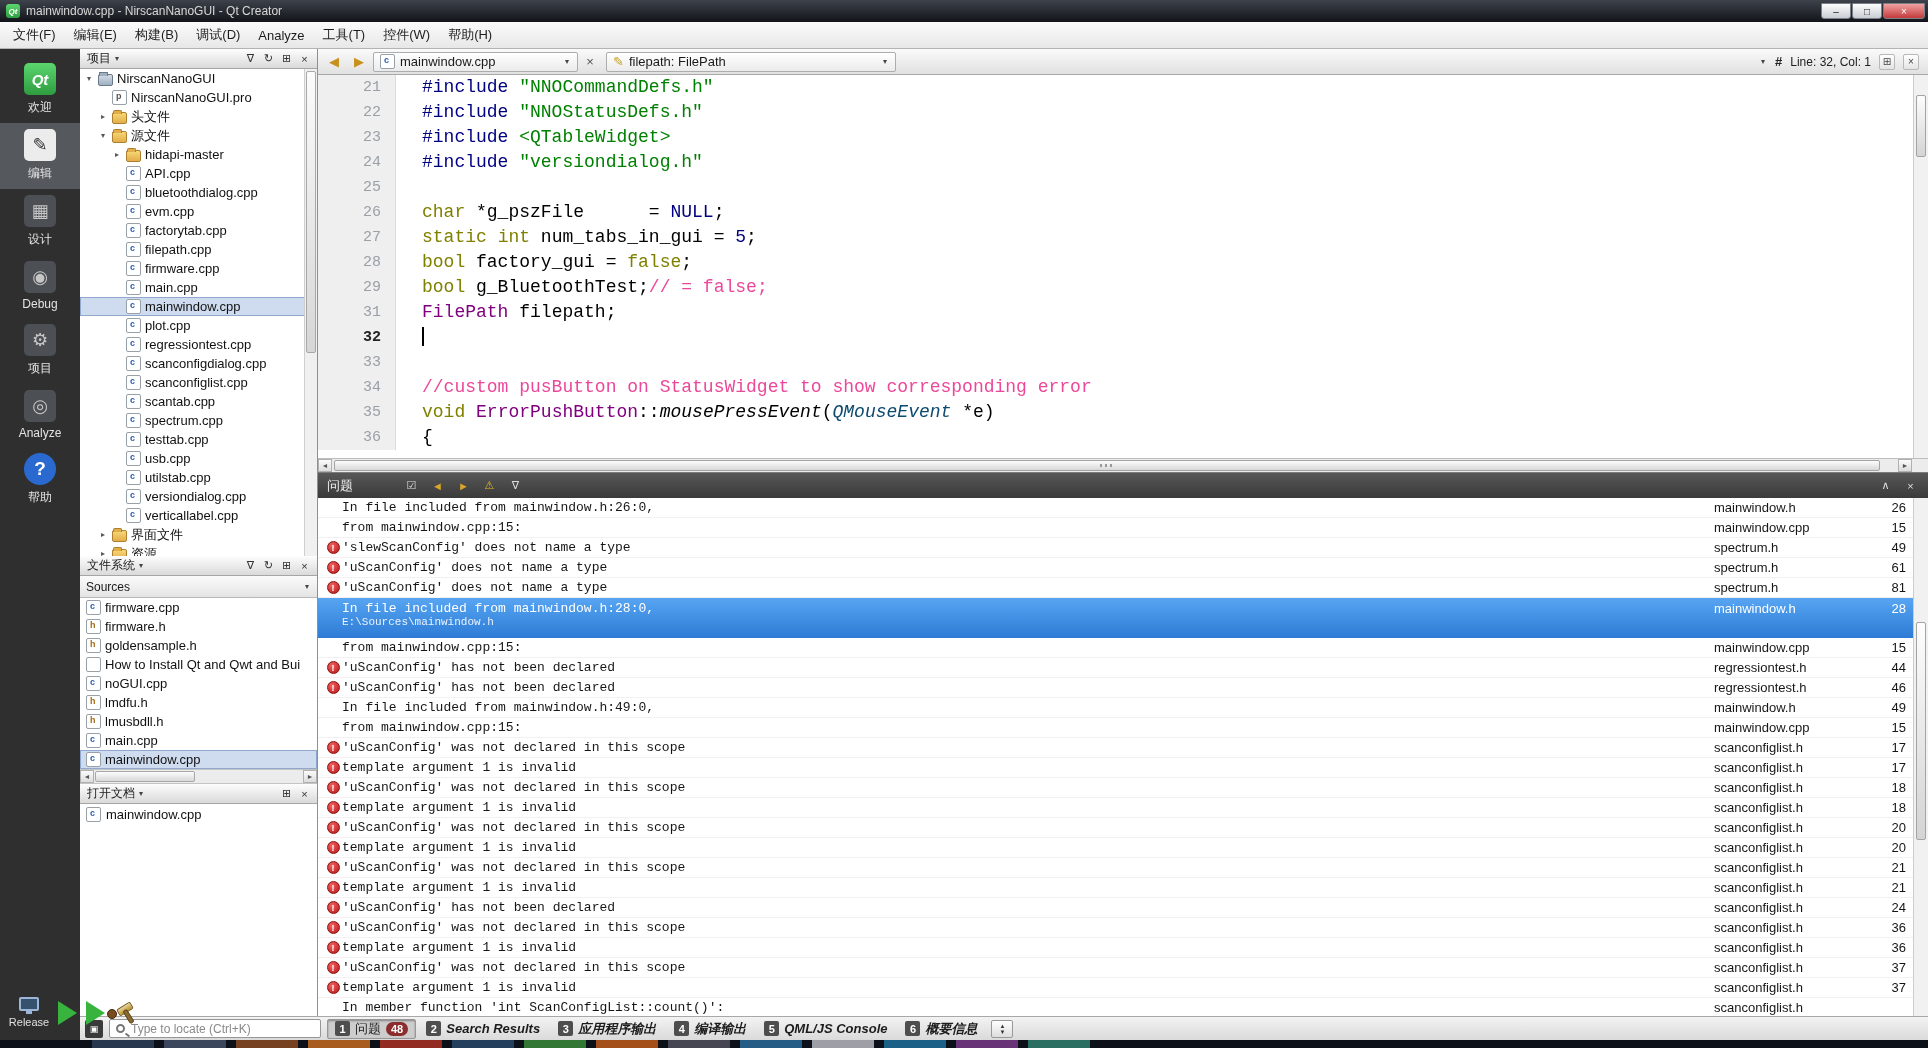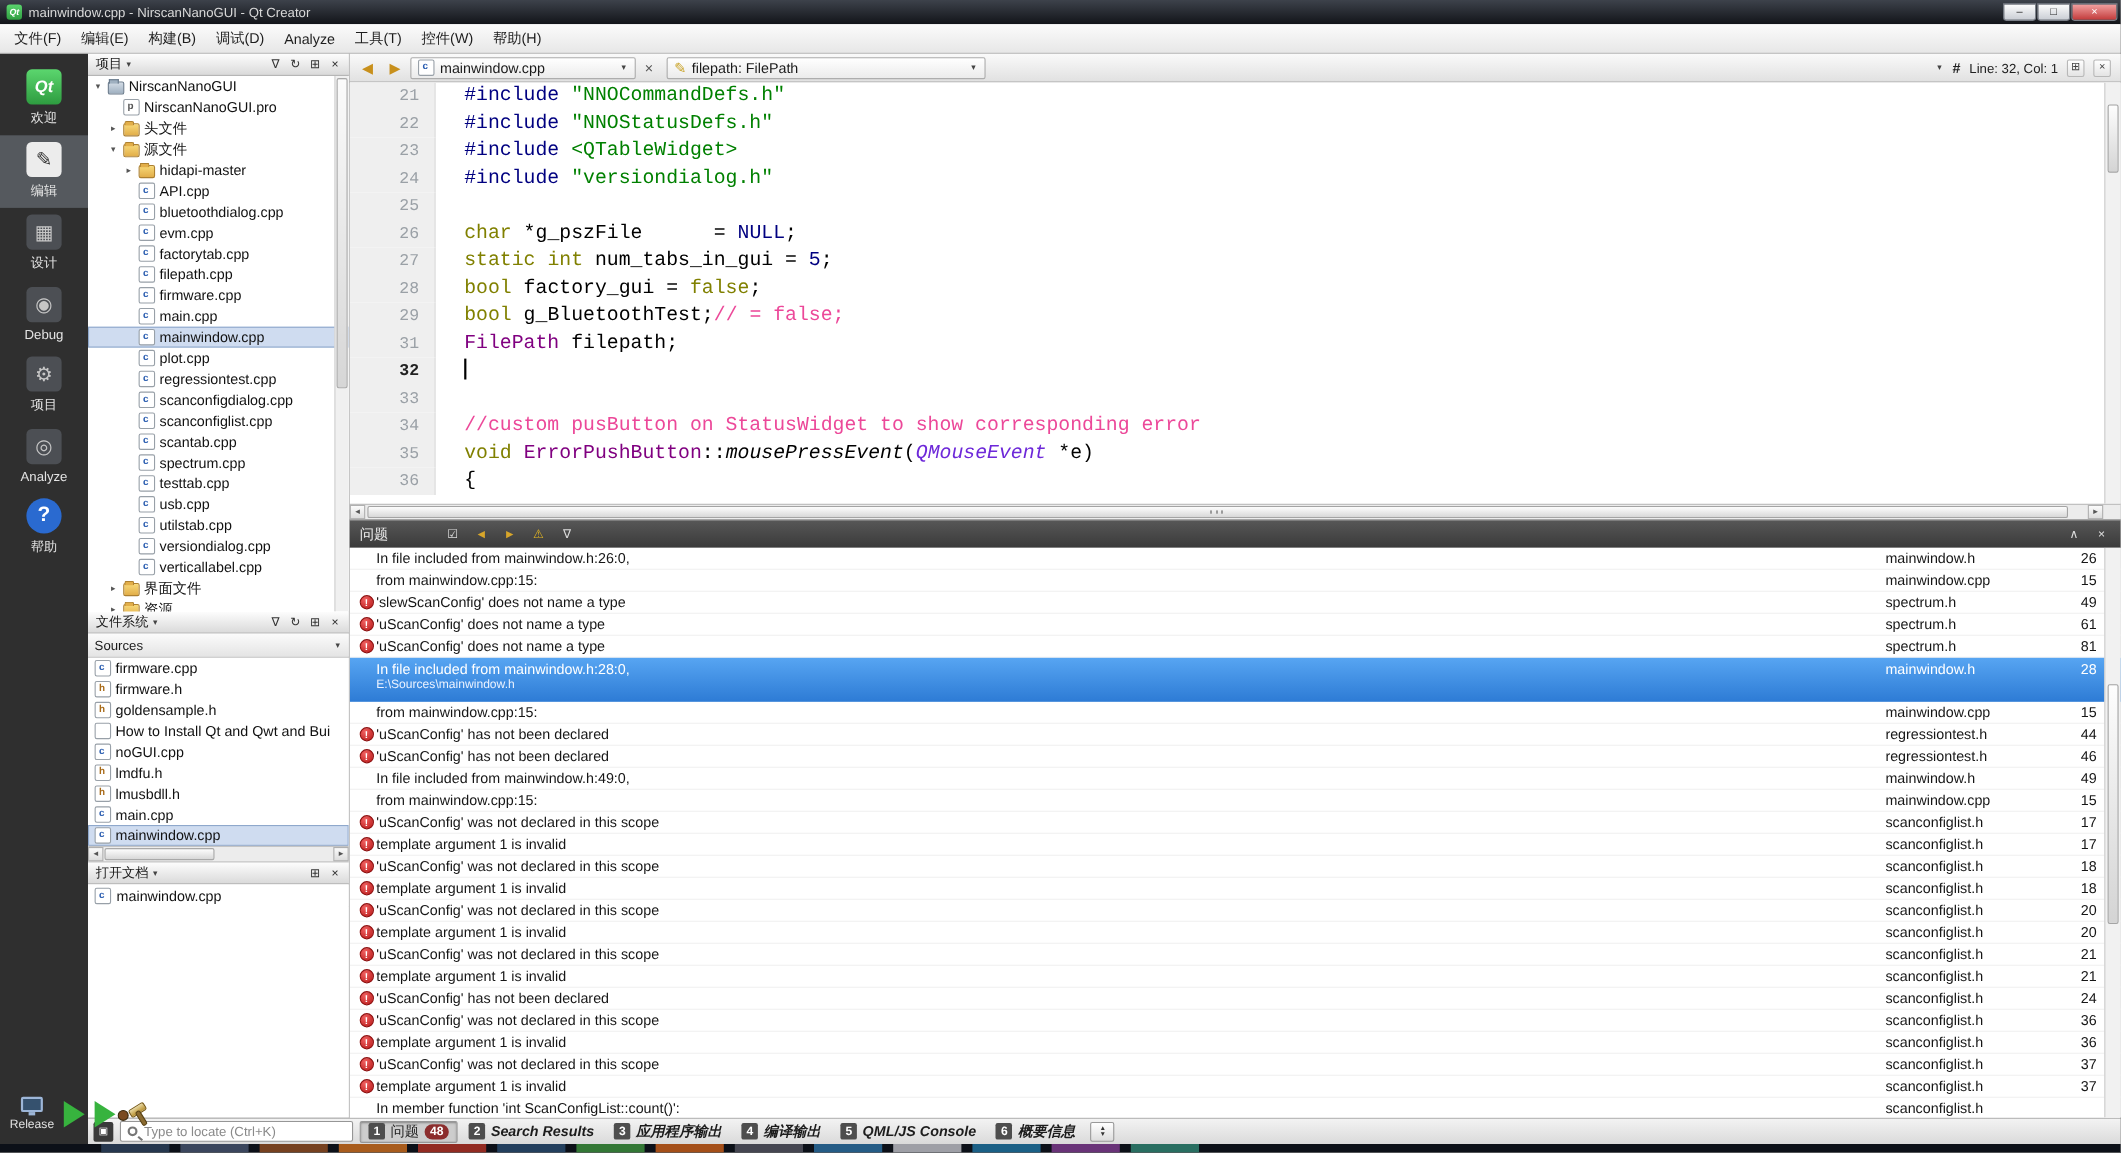--- a/index.html
+++ b/index.html
@@ -107,21 +107,21 @@
 
   .code-wrap{flex:1;min-height:0;position:relative;overflow:hidden;background:#fff;}
   .code-lines{position:absolute;inset:0;}
   .code-line{display:flex;height:25px;line-height:25px;font-family:"Liberation Mono","DejaVu Sans Mono",monospace;font-size:18px;}
   .lnum{width:78px;flex:none;text-align:right;padding-right:14px;color:#9aa0a6;background:#efefef;
     border-right:1px solid #dcdcdc;font-size:15px;}
   .lnum.cur{color:#222;font-weight:bold;}
   .ltext{padding-left:26px;white-space:pre;color:#000;}
   .caret{display:inline-block;width:2px;height:19px;background:#000;vertical-align:-4px;}
   .tk-pp{color:#000080;text-align:center;} .tk-str{color:#008000;} .tk-kw{color:#808000;} .tk-num{color:#000080;}
-  .tk-cmt{color:#ec4899;} .tk-type{color:#800080;} .tk-typei{color:#6d28d9;font-style:italic;}
+  .tk-cmt{color:#ec4899;} .tk-type{color:#800080;} .tk-typei{color:#0c4a6e;font-style:italic;}
   .tk-vf{font-style:italic;color:#000;} .tk-pl{color:#000;}
   .ed-vscroll{position:absolute;top:0;right:0;bottom:0;width:15px;background:#f1f1f1;border-left:1px solid #ccc;}
   .ed-vscroll .handle{position:absolute;left:2px;right:2px;top:20px;height:62px;background:linear-gradient(#fdfdfd,#d4d4d4);border:1px solid #a4a4a4;border-radius:2px;}
 
   .ed-hscroll{height:14px;flex:none;position:relative;background:#ececec;border-top:1px solid #bdbdbd;}
   .ed-hs-handle{position:absolute;left:16px;right:48px;top:1px;bottom:1px;background:linear-gradient(#fdfdfd,#d8d8d8);border:1px solid #a4a4a4;border-radius:2px;}
   .grip{position:absolute;left:50%;top:3px;bottom:3px;width:14px;transform:translateX(-50%);
     background:repeating-linear-gradient(90deg,#9a9a9a 0 2px,transparent 2px 5px);}
 
   
@@ -134,21 +134,21 @@
   .ph-icon.warning-icon{color:#e6b821;}
   .ih-right{margin-left:auto;display:flex;gap:8px;}
   .ih-right .ph-icon{color:#ddd;}
   .issues-list{flex:1;min-height:0;background:#fff;position:relative;overflow:hidden;font-size:13px;color:#161616;}
   .issue-row{display:flex;align-items:center;height:20px;border-bottom:1px solid #f1f1f1;padding-left:6px;}
   .issue-row.selected{height:40px;align-items:flex-start;padding-top:3px;border-bottom:none;
     background:linear-gradient(#57a5f2,#2d7bd5);color:#fff;}
   .issue-icon-col{width:18px;flex:none;display:flex;justify-content:center;}
   .err-badge{width:13px;height:13px;border-radius:50%;background:radial-gradient(circle at 35% 30%,#f06060,#b81818);
     color:#fff;font-size:9px;font-weight:bold;display:flex;align-items:center;justify-content:center;border:1px solid #8e0f0f;}
-  .issue-texts{flex:1;min-width:0;}
+  .issue-texts{flex:1;min-width:0;font-family:Liberation Mono, monospace;}
   .issue-text{white-space:nowrap;overflow:hidden;}
   .issue-path{font-size:11px;color:#eaf2ff;white-space:nowrap;}
   .issue-file{width:170px;flex:none;text-align:left;padding-right:12px;white-space:nowrap;}
   .issue-line{width:44px;flex:none;text-align:right;padding-right:22px;}
   .iss-vscroll{position:absolute;top:0;right:0;bottom:0;width:15px;background:#f1f1f1;border-left:1px solid #ccc;}
   .iss-vscroll .handle{position:absolute;left:2px;right:2px;top:24%;height:42%;background:linear-gradient(#fdfdfd,#d4d4d4);border:1px solid #a4a4a4;border-radius:2px;}
 
   
   .locatorbar{height:24px;flex:none;background:linear-gradient(#f3f3f3,#dadada);border-top:1px solid #a8a8a8;
     display:flex;align-items:center;gap:6px;padding:0 5px;font-size:13px;}

